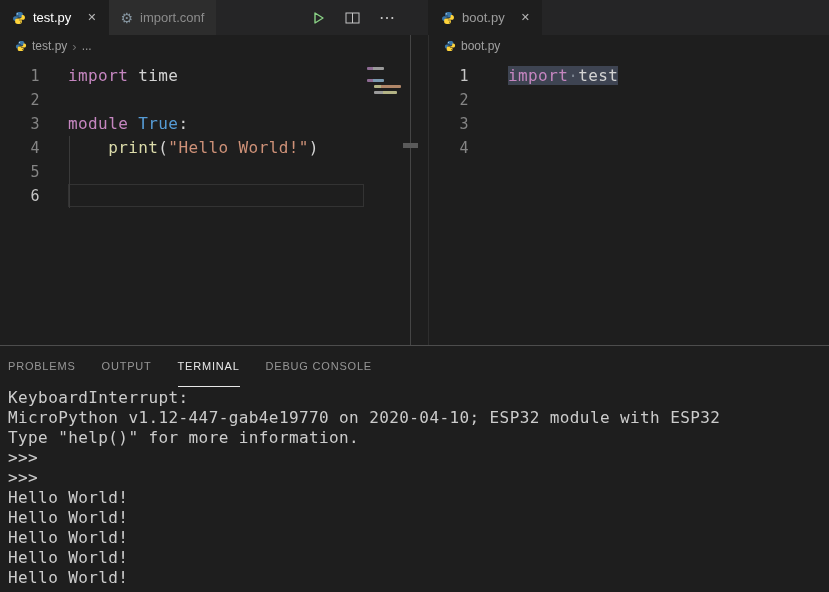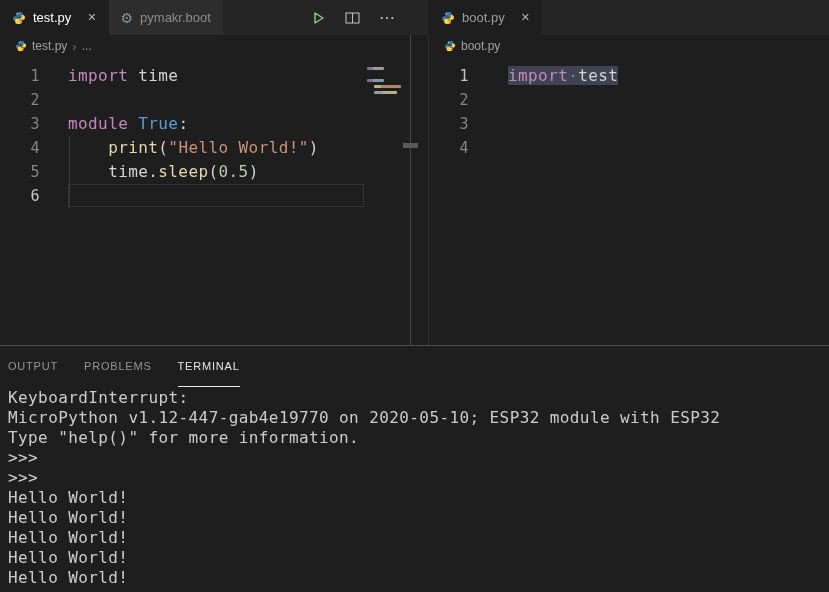--- a/index.html
+++ b/index.html
@@ -82,21 +82,21 @@
     <span class="ticon">
         <svg width="14" height="14">
           <use href="#py-icon"></use>
         </svg>
       </span>
     <span class="tlabel">test.py</span>
     <span class="tclose">✕</span>
   </div>
   <div class="tab inactive">
     <span class="ticon gearglyph">⚙</span>
-    <span class="tlabel">pymakr.boot</span>
+    <span class="tlabel">import.conf</span>
   </div>
   <div class="tab-actions">
     <span class="act">
       <svg width="14" height="14" viewBox="0 0 14 14">
           <path d="M3 2 L11 7 L3 12 Z" fill="none" stroke="#89d185" stroke-width="1.4" stroke-linejoin="round"></path>
         </svg>
     </span>
     <span class="act">
       <svg width="15" height="14" viewBox="0 0 15 14">
           <rect x="1" y="2" width="13" height="10" fill="none" stroke="#c5c5c5"></rect>
@@ -142,21 +142,20 @@
       <div class="line">
         <span class="ln">3</span>
         <span class="code"><span class="tok-keyword">module</span><span class="tok-plain"> </span><span class="tok-type">True</span><span class="tok-plain">:</span></span>
       </div>
       <div class="line">
         <span class="ln">4</span>
         <span class="code"><span class="tok-plain">    </span><span class="tok-function">print</span><span class="tok-plain">(</span><span class="tok-string">"Hello World!"</span><span class="tok-plain">)</span></span>
       </div>
       <div class="line">
         <span class="ln">5</span>
-        <span class="code"><span class="tok-plain">    time.</span><span class="tok-function">sleep</span><span class="tok-plain">(</span><span class="tok-number">0.5</span><span class="tok-plain">)</span></span>
       </div>
       <div class="line current">
         <span class="ln">6</span>
         <span class="code"></span>
         <span class="linebox"></span>
       </div>
     </div>
   <div class="indent-guide"></div>
   <div class="minimap">
     <i class="mm c1"></i>
@@ -195,27 +194,28 @@
       </div>
     </div>
 </div>
 
 <div class="group-divider"></div>
 <div class="scroll-line"></div>
 <div class="scroll-handle"></div>
 
 <div class="panel">
   <div class="panel-tabs">
+    <span class="ptab">PROBLEMS</span>
     <span class="ptab">OUTPUT</span>
-    <span class="ptab">PROBLEMS</span>
     <span class="ptab active">TERMINAL</span>
+    <span class="ptab">DEBUG CONSOLE</span>
   </div>
   <div class="terminal">
       <div class="tline">KeyboardInterrupt:</div>
-      <div class="tline">MicroPython v1.12-447-gab4e19770 on 2020-05-10; ESP32 module with ESP32</div>
+      <div class="tline">MicroPython v1.12-447-gab4e19770 on 2020-04-10; ESP32 module with ESP32</div>
       <div class="tline">Type "help()" for more information.</div>
       <div class="tline">&gt;&gt;&gt;</div>
       <div class="tline">&gt;&gt;&gt;</div>
       <div class="tline">Hello World!</div>
       <div class="tline">Hello World!</div>
       <div class="tline">Hello World!</div>
       <div class="tline">Hello World!</div>
       <div class="tline">Hello World!</div>
     </div>
 </div>

